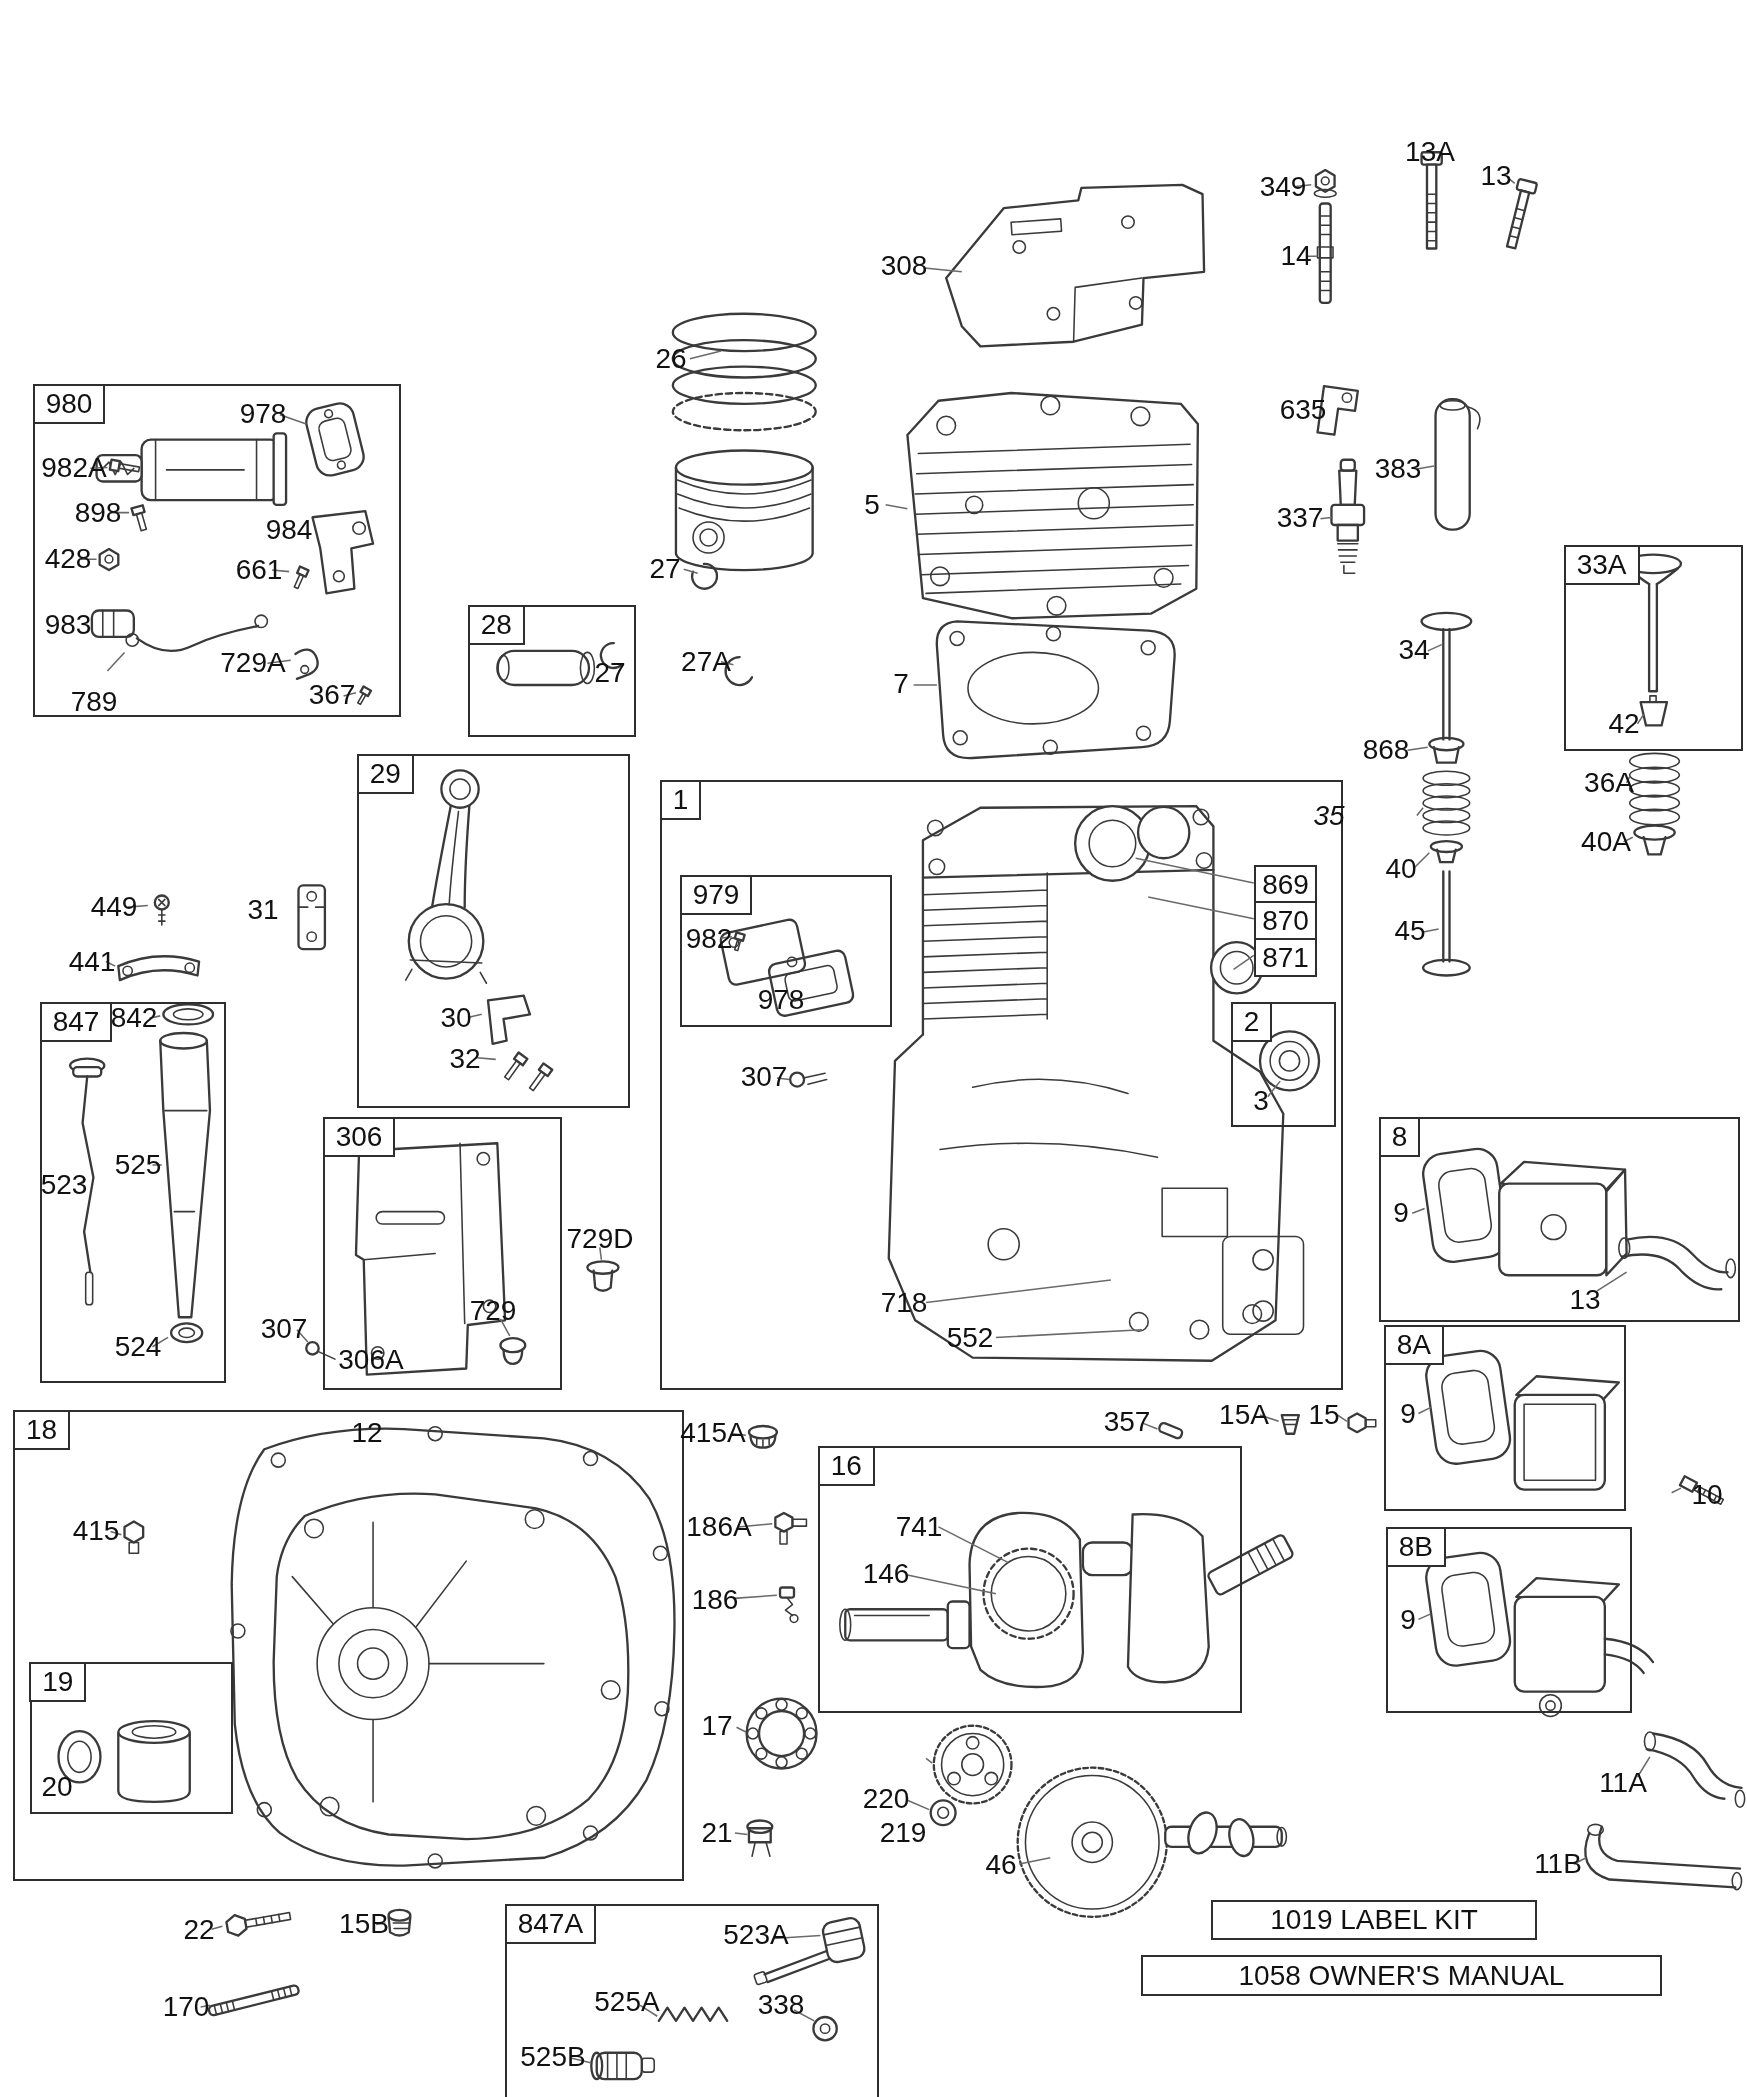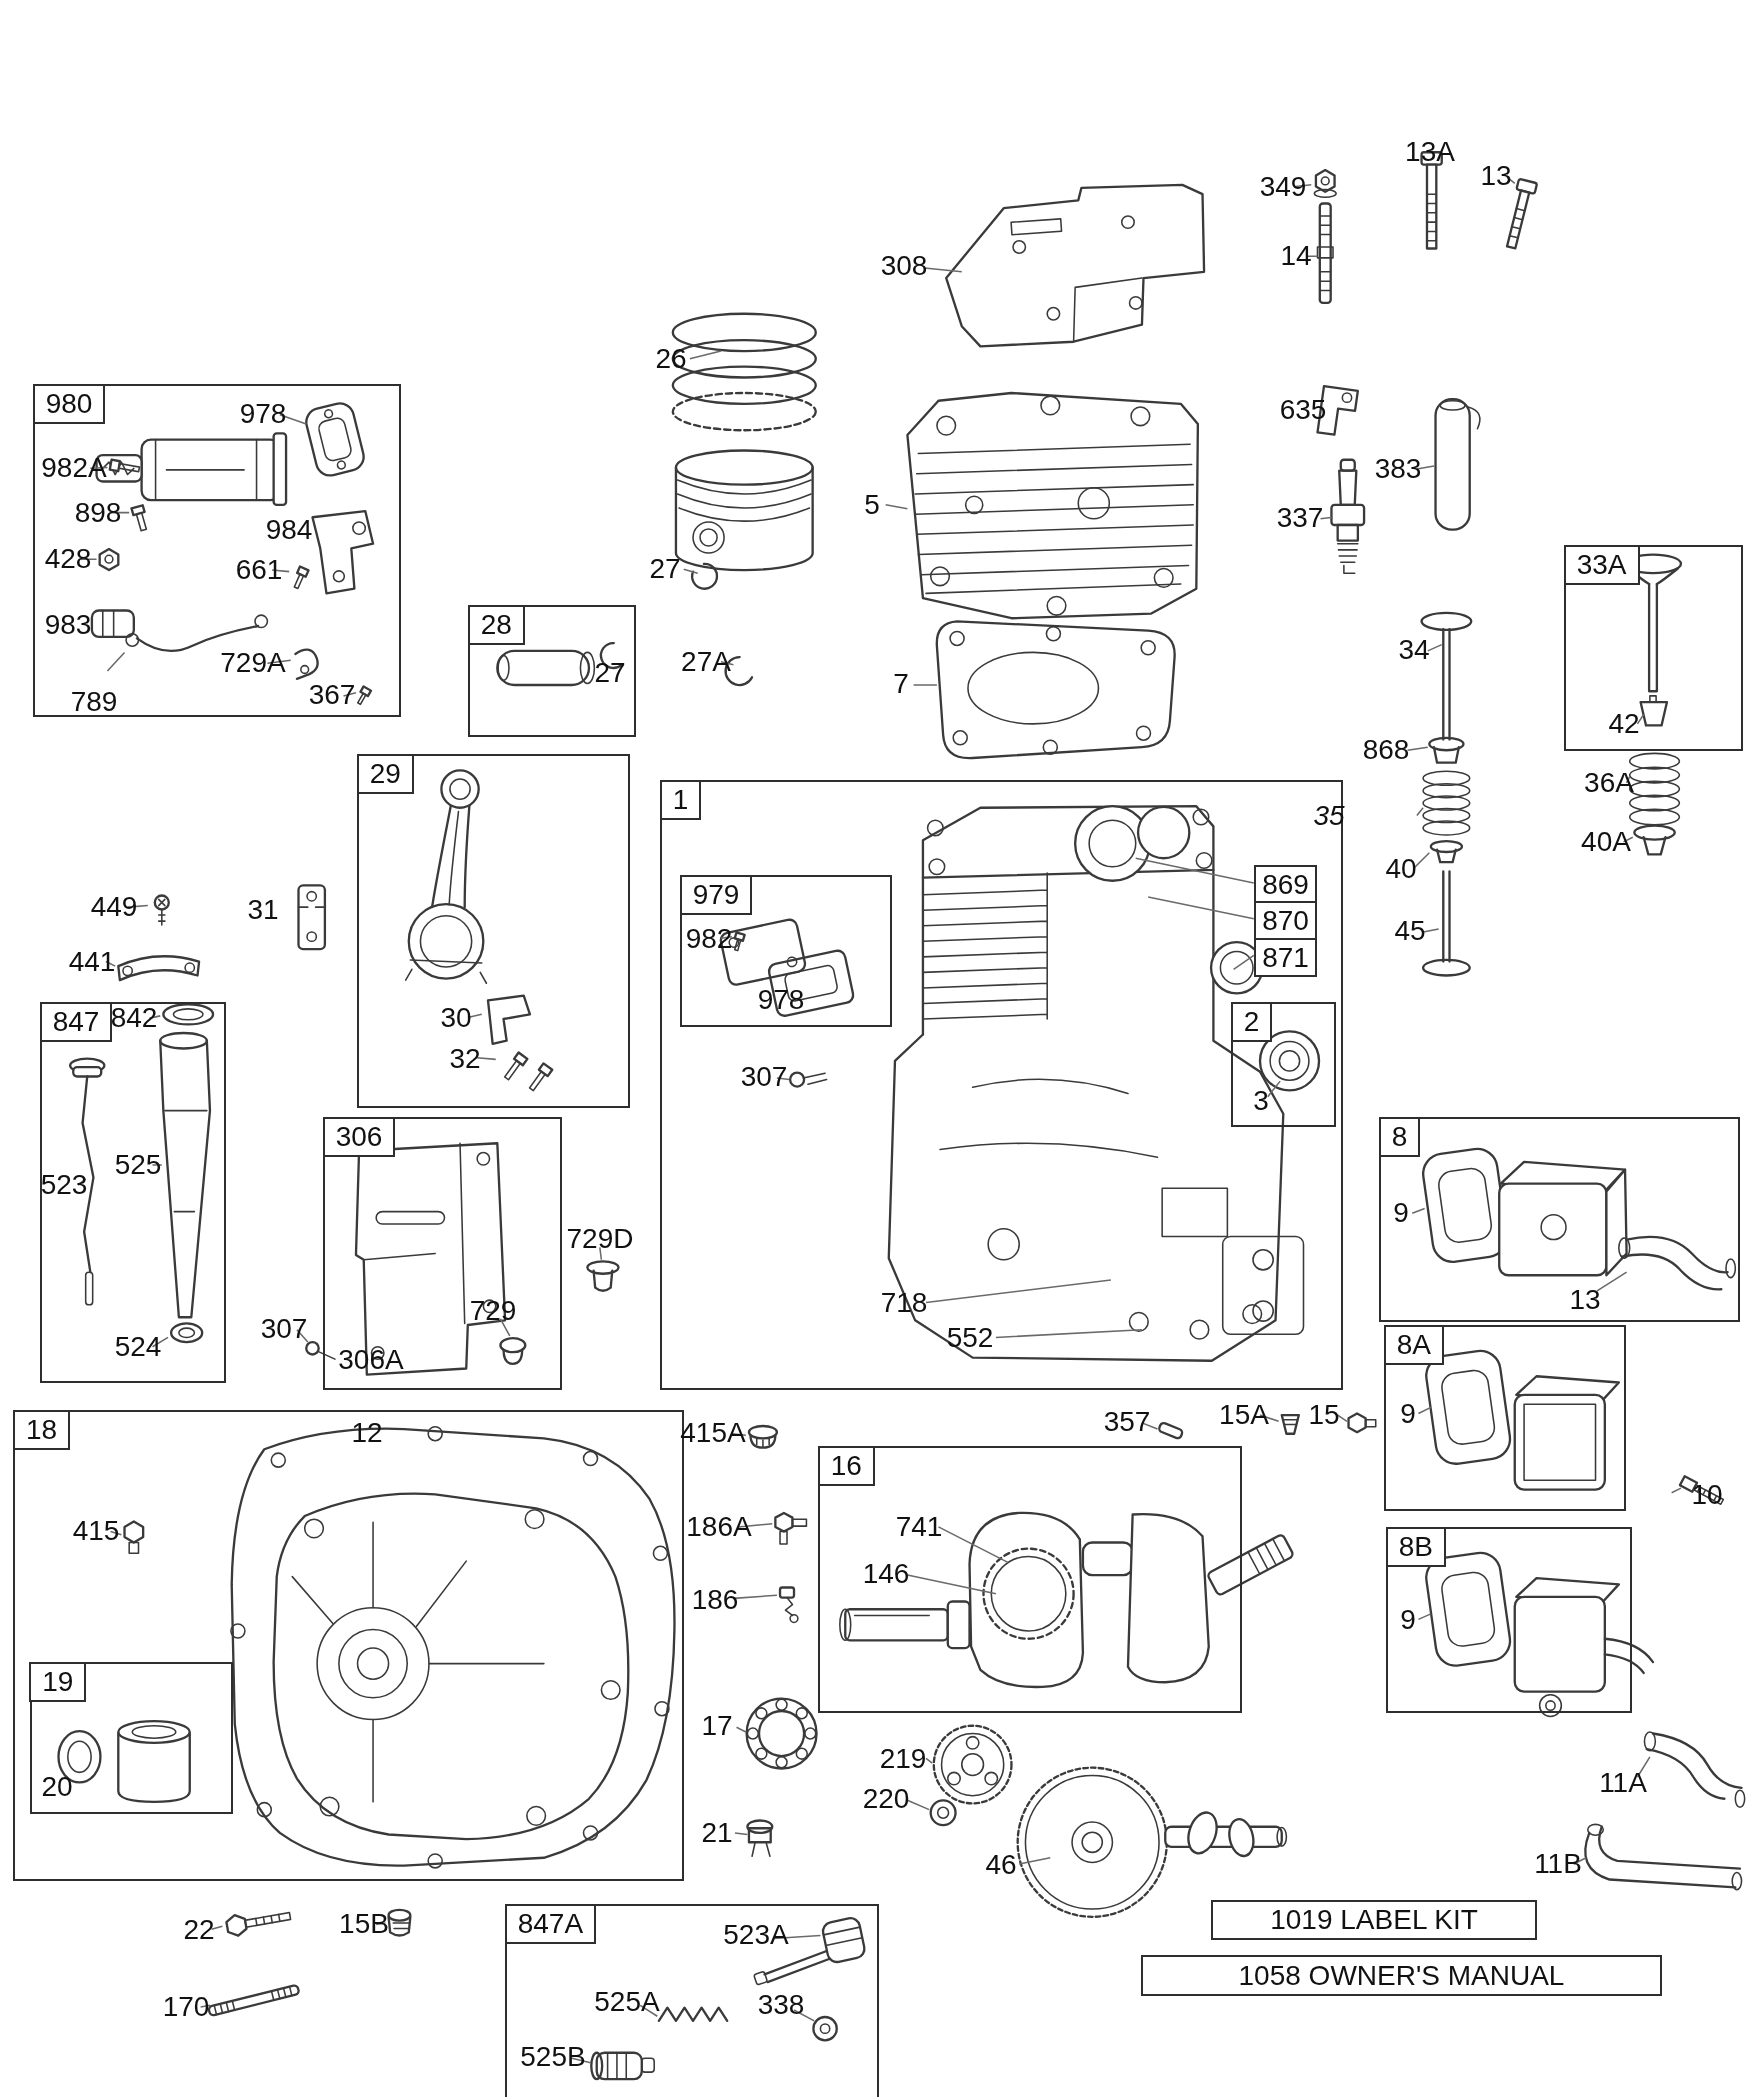--- a/index.html
+++ b/index.html
@@ -583,21 +583,21 @@
       <div class="plabel" style="left: 1244px; top: 1415px;">15A</div>
       <div class="plabel" style="left: 1324px; top: 1415px;">15</div>
       <div class="plabel" style="left: 1659px; top: 1495px; margin-left: 48px;">10</div>
       <div class="plabel" style="left: 719px; top: 1527px;">186A</div>
       <div class="plabel" style="left: 919px; top: 1527px;">741</div>
       <div class="plabel" style="left: 886px; top: 1574px;">146</div>
       <div class="plabel" style="left: 715px; top: 1600px;">186</div>
       <div class="plabel" style="left: 96px; top: 1531px;">415</div>
       <div class="plabel" style="left: 1408px; top: 1620px;">9</div>
       <div class="plabel" style="left: 717px; top: 1726px;">17</div>
-      <div class="plabel" style="left: 903px; top: 1759px;">219</div>
+      <div class="plabel" style="left: 903px; top: 1833px;">219</div>
       <div class="plabel" style="left: 886px; top: 1799px;">220</div>
       <div class="plabel" style="left: 57px; top: 1787px;">20</div>
       <div class="plabel" style="left: 1001px; top: 1865px;">46</div>
       <div class="plabel" style="left: 1623px; top: 1783px;">11A</div>
       <div class="plabel" style="left: 717px; top: 1833px;">21</div>
       <div class="plabel" style="left: 1558px; top: 1864px;">11B</div>
       <div class="plabel" style="left: 199px; top: 1930px;">22</div>
       <div class="plabel" style="left: 364px; top: 1924px;">15B</div>
       <div class="plabel" style="left: 756px; top: 1935px;">523A</div>
       <div class="plabel" style="left: 627px; top: 2002px;">525A</div>

